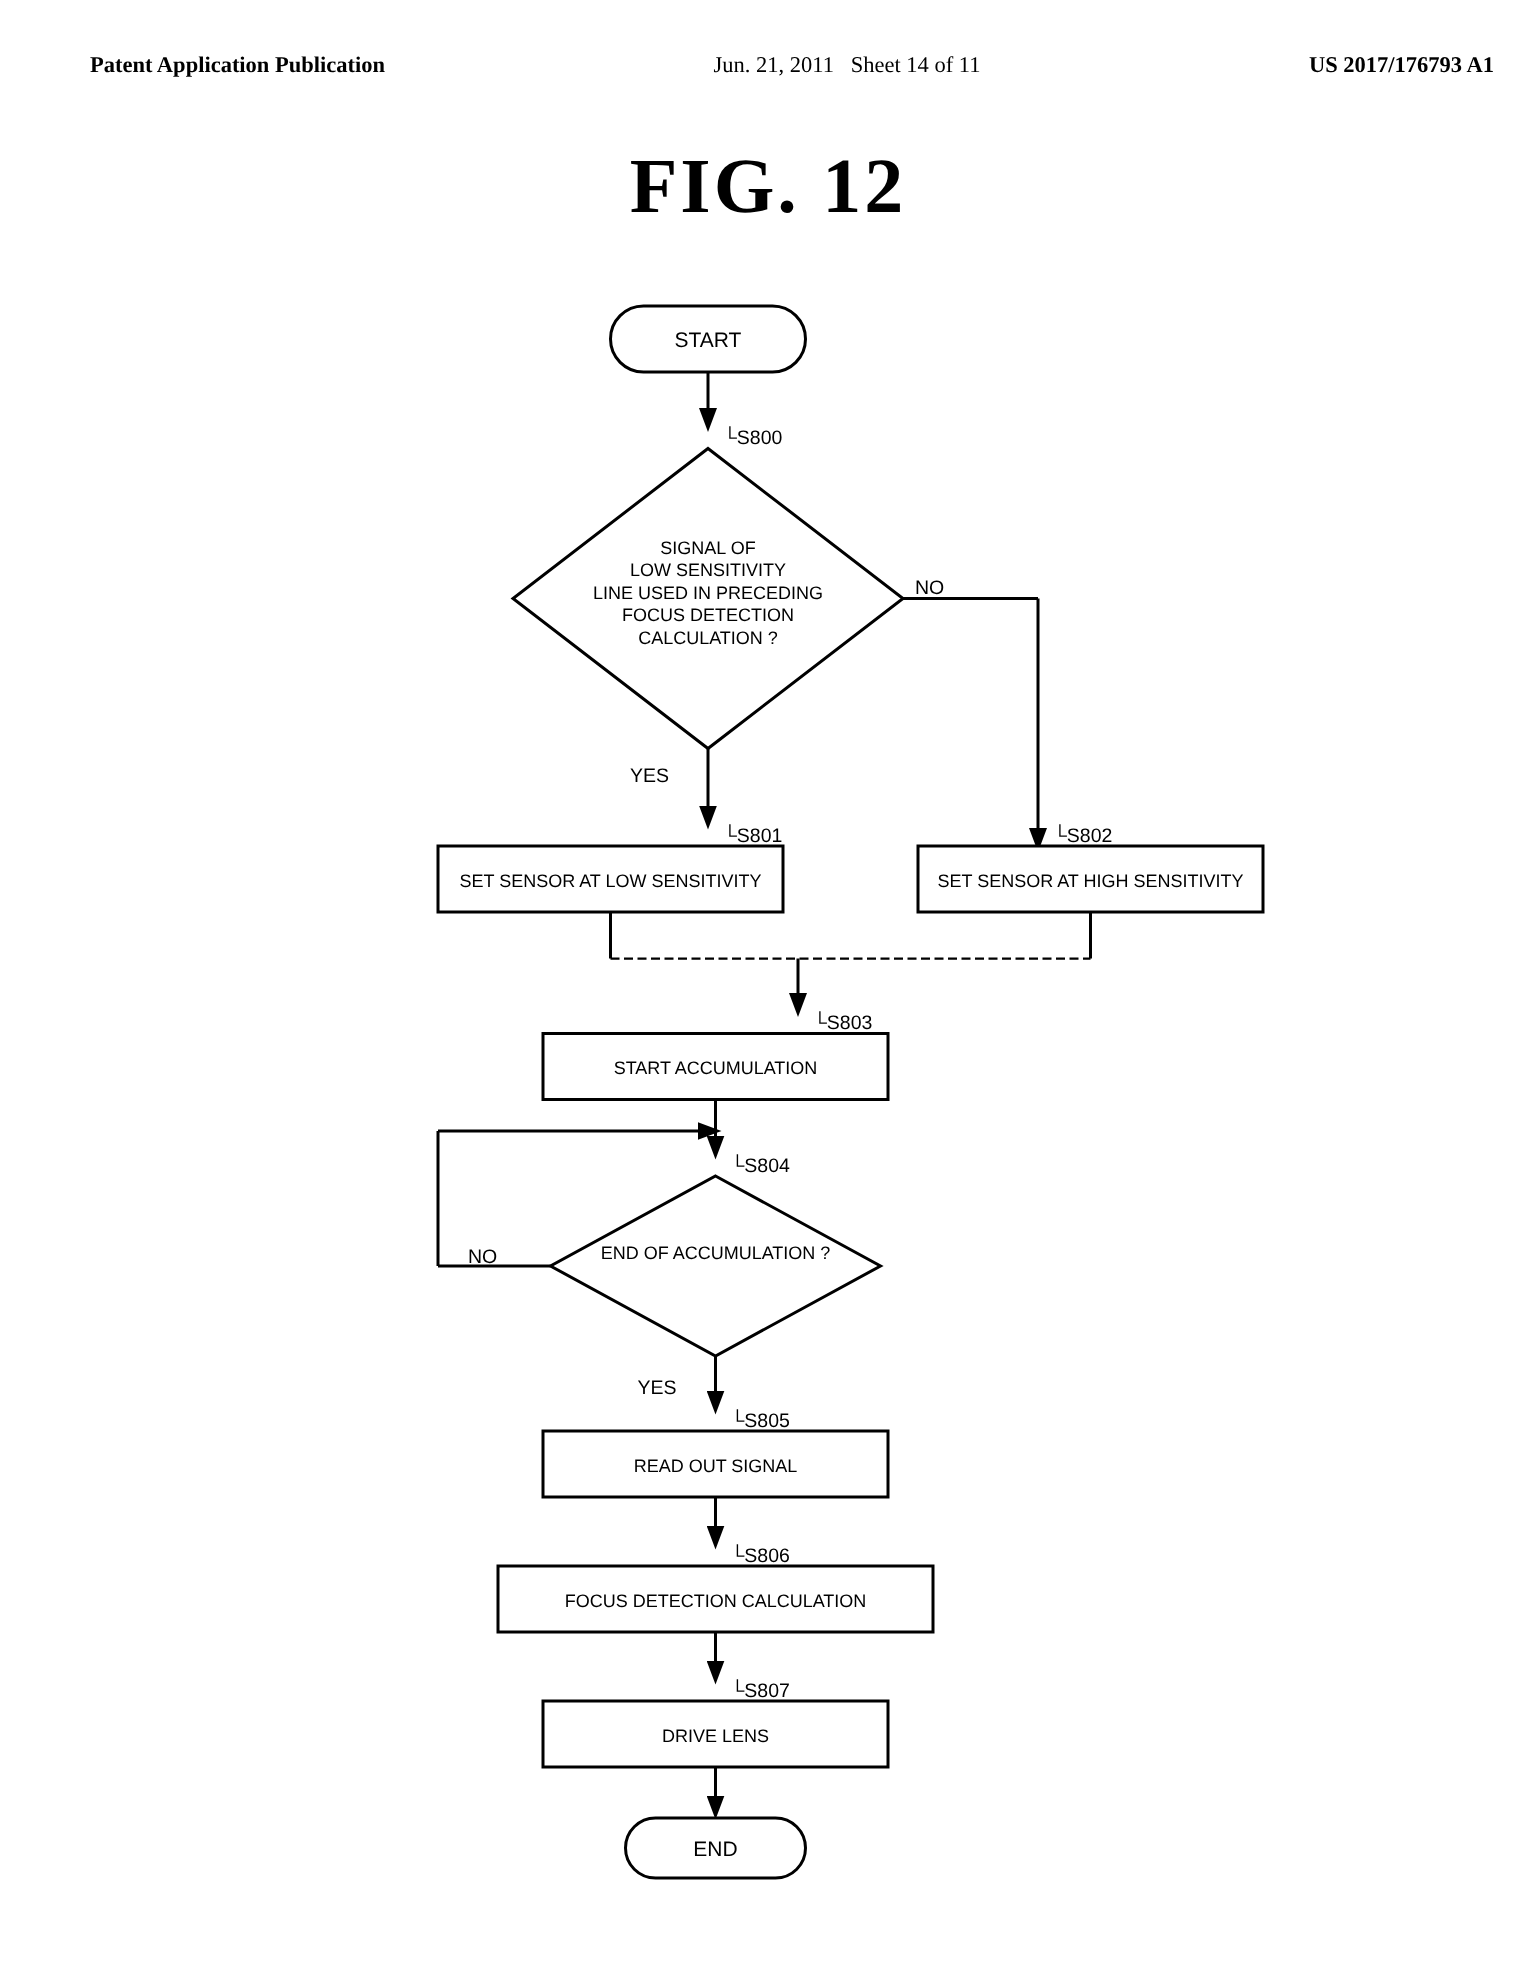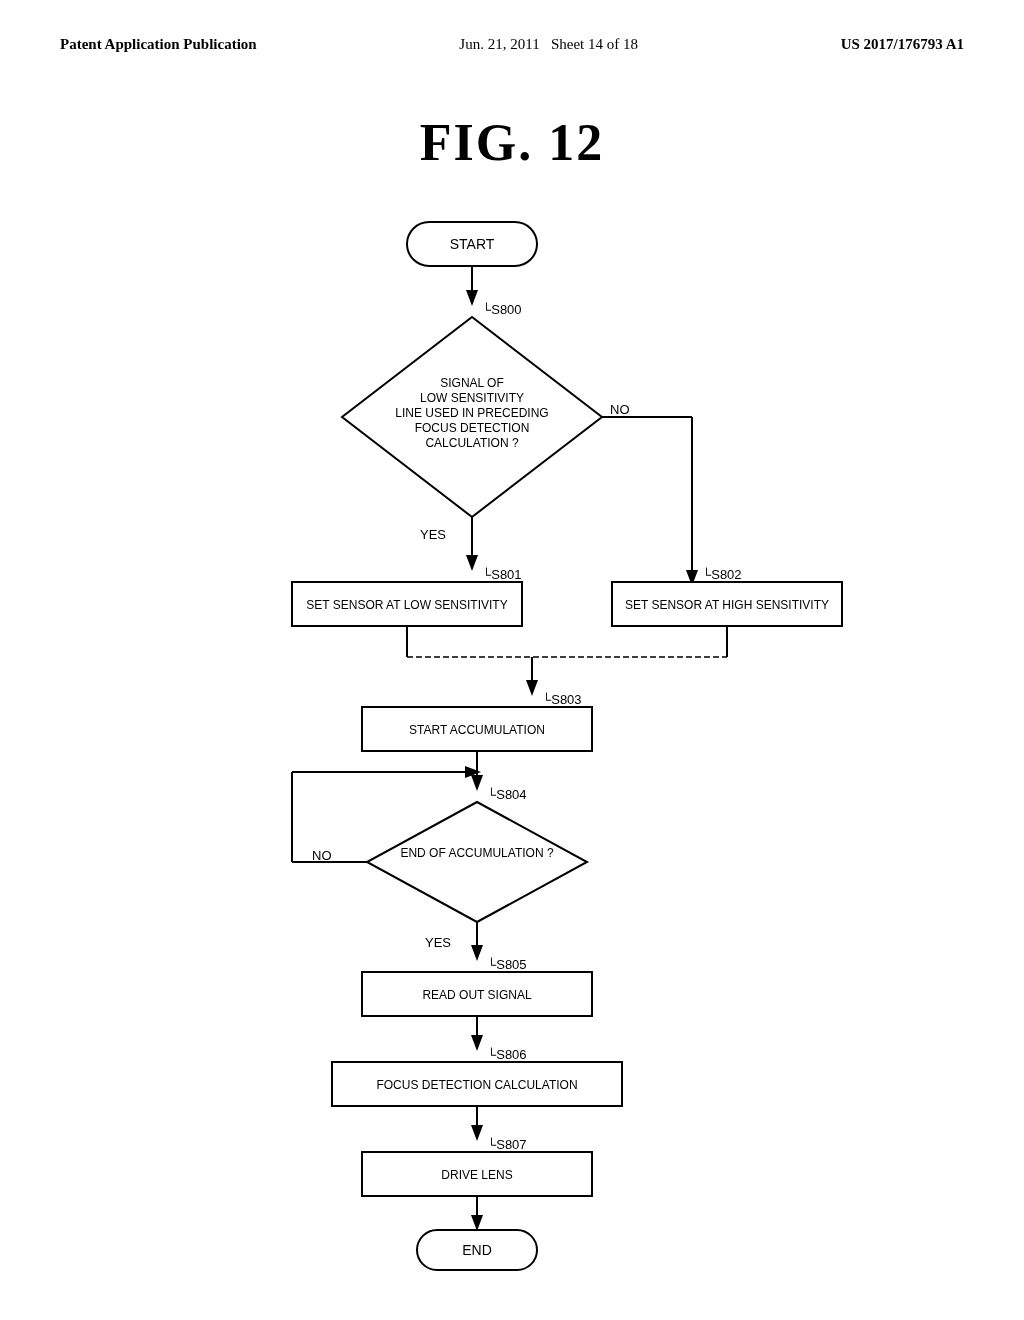--- a/index.html
+++ b/index.html
@@ -10,33 +10,33 @@
       min-height: 1320px;
       position: relative;
       overflow: hidden;
     }
 
     
     .header {
       display: flex;
       justify-content: space-between;
       align-items: flex-start;
-      padding: 36px 60px 0 60px;
+      padding: 36px 28px 0 60px;
       font-size: 15px;
     }
     .header-left { font-weight: bold; font-size: 15px; }
     .header-center { font-size: 15px; text-align: center; }
     .header-right { font-weight: bold; font-size: 15px; }
 
     
     .fig-title {
       text-align: center;
       font-size: 52px;
       font-weight: bold;
-      margin-top: 60px;
+      margin-top: 42px;
       letter-spacing: 2px;
     }
 
     
     .flowchart {
       position: relative;
       width: 700px;
       margin: 30px auto 0 auto;
       height: 1080px;
       text-align: center;
@@ -51,21 +51,21 @@
       pointer-events: none;
     }
   </style>
 </head>
 <body>
 
 <div class="header">
   <div class="header-left">Patent Application Publication</div>
   <div class="header-center">
     <span>Jun. 21, 2011</span>&nbsp;&nbsp;
-    <span>Sheet 14 of 18</span>
+    <span>Sheet 14 of 11</span>
   </div>
   <div class="header-right">US 2017/176793 A1</div>
 </div>
 
 <div class="fig-title">FIG. 12</div>
 
 <div class="flowchart">
 
   <svg class="fc-svg" viewBox="0 0 700 1080" xmlns="http://www.w3.org/2000/svg">
 

